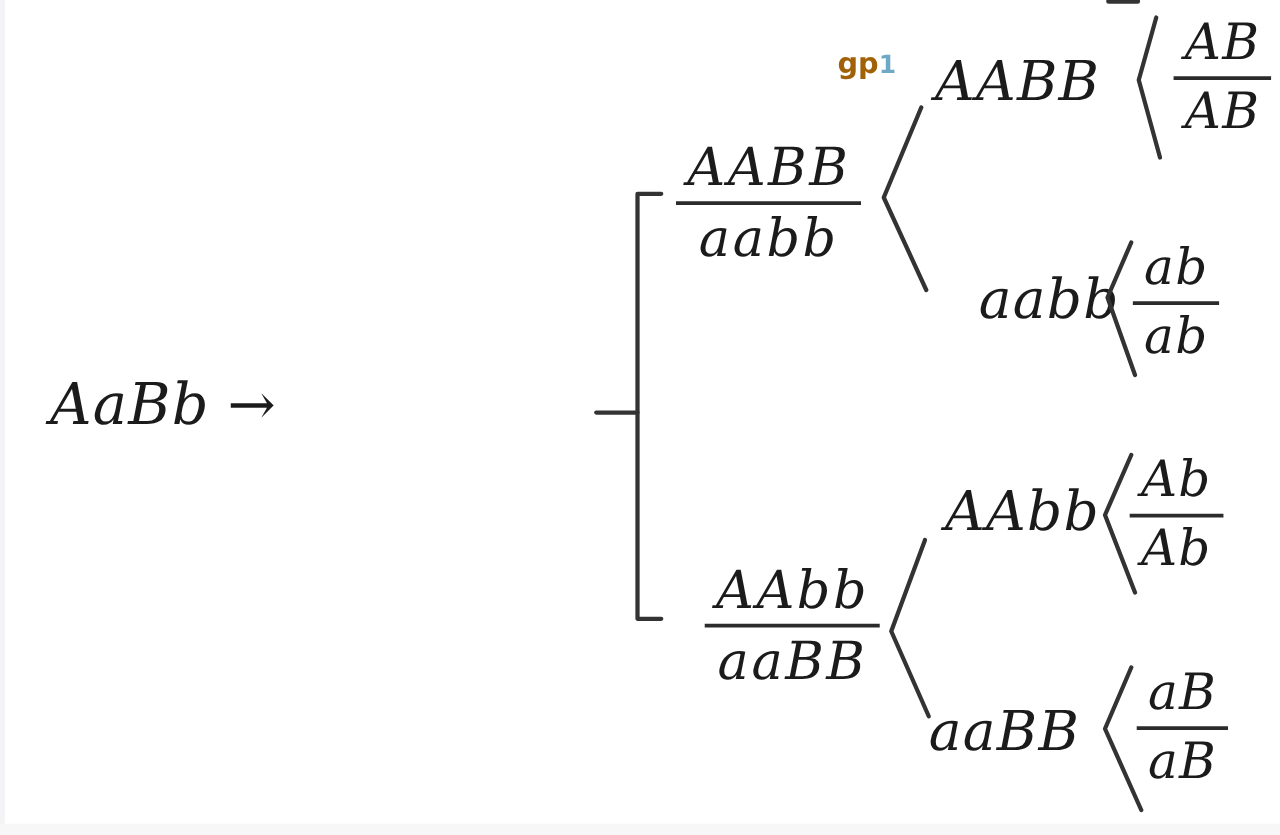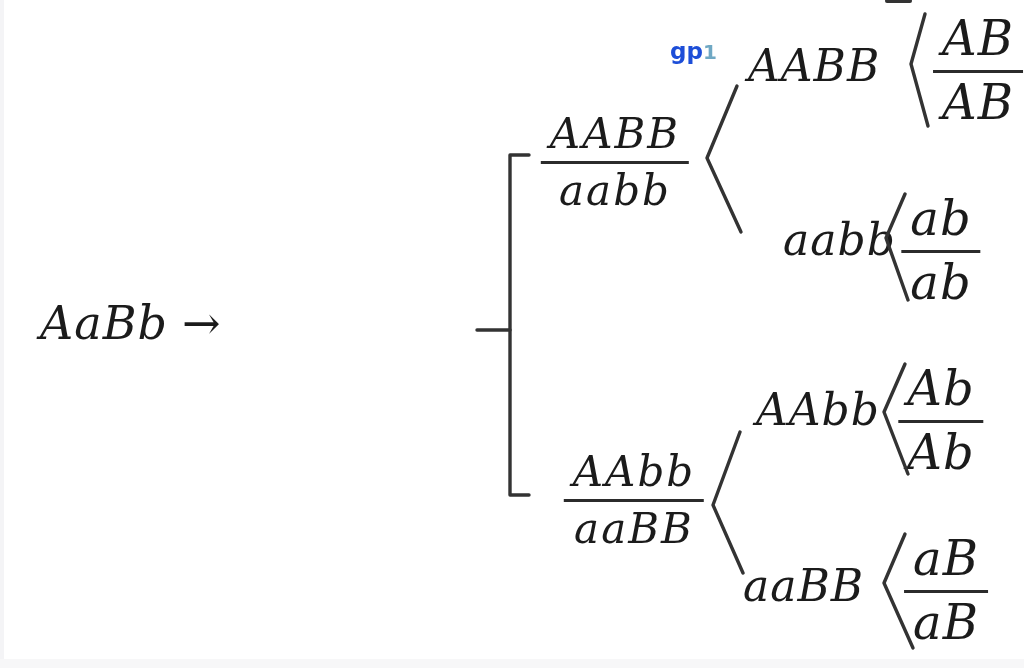--- a/index.html
+++ b/index.html
@@ -20,21 +20,21 @@
     display:flex;align-items:center;gap:14px;
     font-size:46px;
   }
   .main-expr .arrow{font-style:normal;letter-spacing:0;}
 
   .genotype{position:absolute;font-size:44px;}
 
   .frac{
     position:absolute;transform:translateX(-50%);
     display:flex;flex-direction:column;align-items:center;
-    font-size:48px;line-height:1.12;
+    font-size:40px;line-height:1.12;
   }
   .frac .num{display:inline-block;border-bottom:3px solid #2b2b2b;padding:0 9px 4px;}
   .frac .den{display:block;padding-top:3px;}
   .frac-lg{font-size:42px;letter-spacing:2px;}
 
   .gp-label{
     position:absolute;left:670px;top:40px;
     font-family:"DejaVu Sans","Liberation Sans",sans-serif;
     font-size:23px;font-weight:600;font-style:normal;
     letter-spacing:0;line-height:1;
@@ -48,21 +48,21 @@
 
 <div class="edge-left"></div>
 <div class="edge-bottom"></div>
 
 <div class="main-expr math">
   <span>AaBb</span>
   <span class="arrow">→</span>
 </div>
 
 <div class="gp-label">
-  <span style="color:#1d4ed8">gp</span><span class="gp-num" style="color:#6fa8c4">1</span>
+  <span style="color:#a16207">gp</span><span class="gp-num" style="color:#6fa8c4">1</span>
 </div>
 
 <div class="frac frac-lg math" style="left:615px;top:110px;">
   <span class="num">AABB</span>
   <span class="den">aabb</span>
 </div>
 
 <div class="genotype math" style="left:748px;top:40px;">AABB</div>
 <div class="frac math" style="left:978px;top:12px;">
   <span class="num">AB</span>

